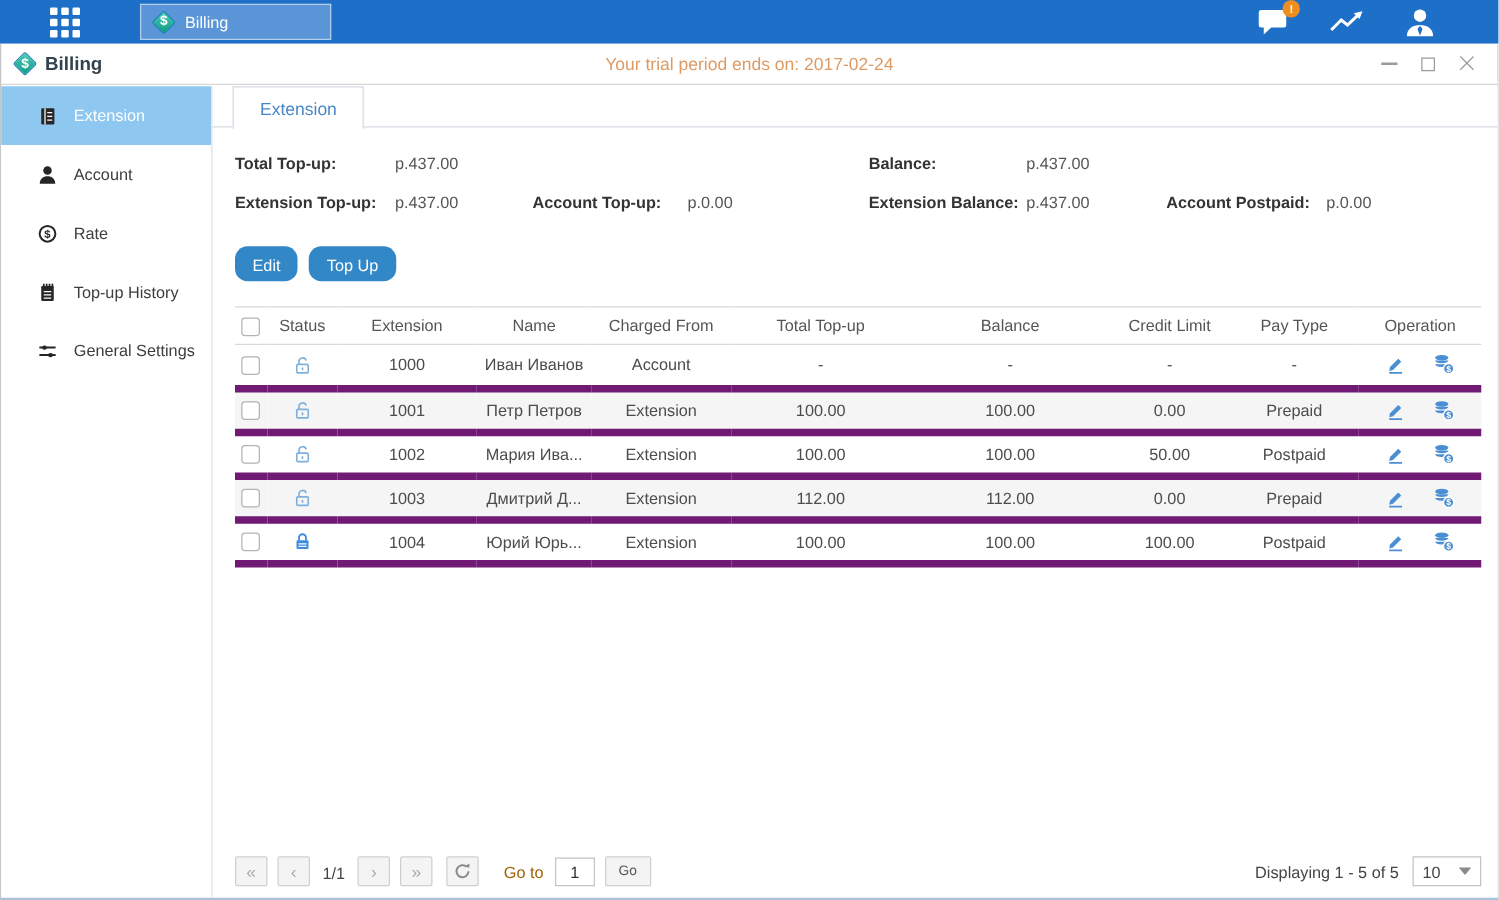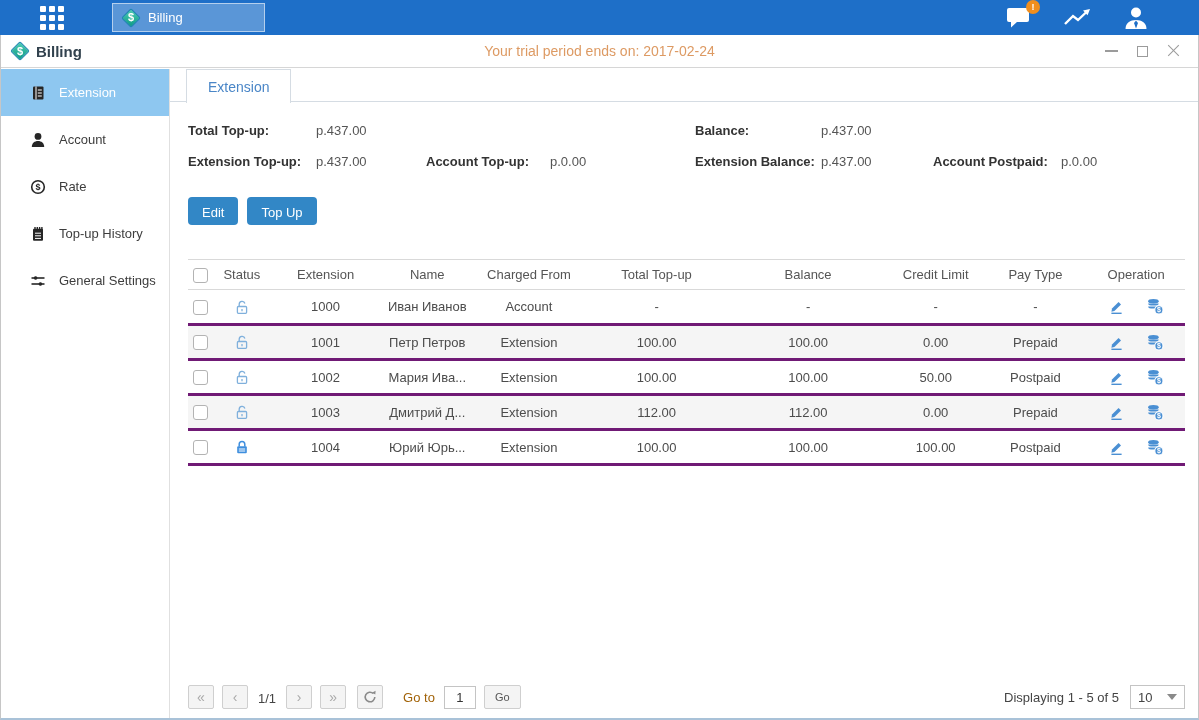--- a/index.html
+++ b/index.html
@@ -49,29 +49,29 @@
 
   .summary { padding:21px 13px 0 18px; display:flex; }
   .sum-col-left { width:507px; flex:none; }
   .sum-col-right { flex:1; }
   .sum-row { display:flex; align-items:baseline; margin-bottom:16px; }
   .sl { font-weight:bold; color:#333; }
   .sv { color:#555; }
   .w128{width:128px;flex:none;} .w126{width:126px;flex:none;} .w110{width:110px;flex:none;} .w112{width:112px;flex:none;} .w124{width:124px;flex:none;}
 
   .actions { margin:12px 0 0 18px; display:flex; gap:9px; }
-  .btn-blue { background:#3287c6; color:#fff; border:none; border-radius:4px; height:28px; padding:8px 14px; font-size:13px; font-family:inherit; cursor:pointer; }
-
-  
-  .tbl-wrap { margin:34px 13px 0 18px; }
+  .btn-blue { background:#3287c6; color:#fff; border:none; border-radius:10px; height:28px; padding:8px 14px; font-size:13px; font-family:inherit; cursor:pointer; }
+
+  
+  .tbl-wrap { margin:20px 13px 0 18px; }
   table { width:100%; border-collapse:collapse; table-layout:fixed; }
   thead th { height:30px; font-weight:normal; color:#555; border-top:1px solid #d9d9d9; border-bottom:1px solid #d9d9d9; text-align:center; font-size:13px; }
   tbody td { height:35px; text-align:center; font-size:13px; color:#4c4c4c; }
   tbody tr:nth-child(even) { background:#f5f5f5; }
-  tbody tr { border-bottom:3px solid #701a75; }
+  tbody tr { border-bottom:6px solid #701a75; }
   .cb { width:15px; height:15px; border:1px solid #b3b3b3; border-radius:3px; background:#fff; display:inline-block; vertical-align:middle; cursor:pointer; }
   .lock svg { vertical-align:middle; }
   .lock .svg-open, .lock .svg-closed { display:none; }
   .lock.lock-open .svg-open { display:inline; }
   .lock.lock-closed .svg-closed { display:inline; }
   .opicon { display:inline-flex; margin:0 9px; cursor:pointer; vertical-align:middle; }
 
   
   .pager { position:absolute; left:18px; right:13px; bottom:8px; height:26px; display:flex; align-items:center; }
   .pg-btn { min-width:26px; height:24px; background:#f4f4f4; border:1px solid #cfcfcf; border-radius:2px; color:#a9a9a9; display:inline-flex; align-items:center; justify-content:center; font-size:14px; margin-right:8px; cursor:pointer; }

